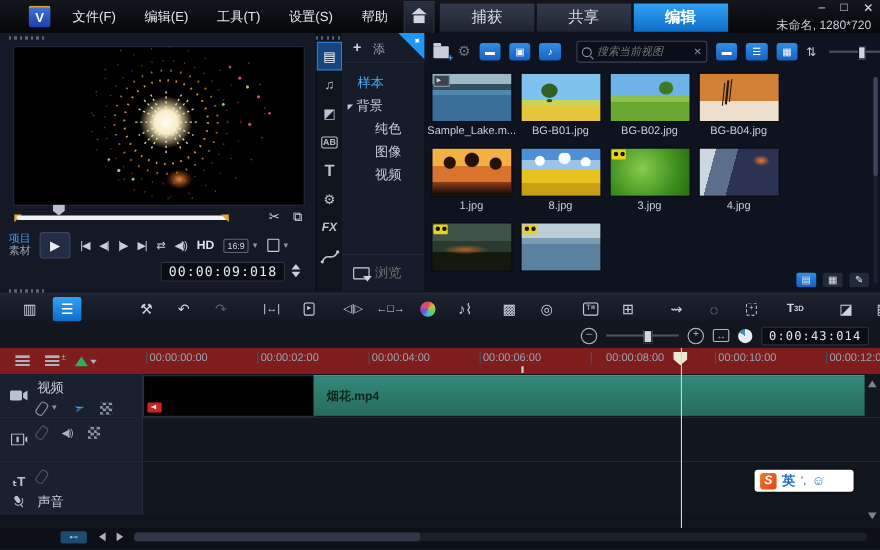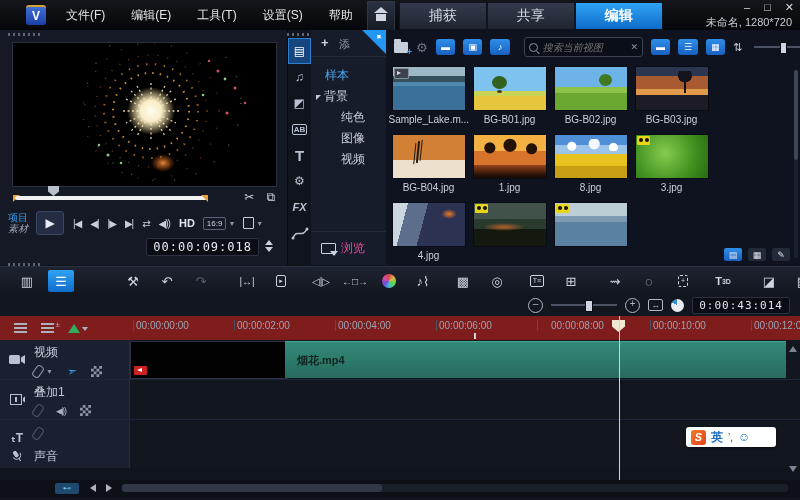--- a/index.html
+++ b/index.html
@@ -42,21 +42,21 @@
   .scrub-row{position:absolute;left:0;top:160px;width:287px;height:16px;}
   .scrub-bar{position:absolute;left:15px;top:6px;width:192px;height:4px;background:#f2f2f2;border-radius:2px;}
   .scrub-endL{position:absolute;left:13px;top:5px;border-top:7px solid #e8a23a;border-right:7px solid transparent;}
   .scrub-endR{position:absolute;left:201px;top:5px;border-top:7px solid #e8a23a;border-left:7px solid transparent;}
   .scrub-handle{position:absolute;left:48px;top:-4px;width:11px;height:10px;background:#b9c0cc;
     clip-path:polygon(0 0,100% 0,100% 55%,50% 100%,0 55%);}
   .scrub-tools{position:absolute;right:12px;top:0;display:flex;gap:12px;color:#cfd6e2;font-size:12px;}
   .transport{position:absolute;left:0;top:178px;width:287px;height:30px;display:flex;align-items:center;}
   .pc-labels{margin-left:8px;font-size:10px;line-height:11px;}
   .pc-labels .proj{color:#3b9df0;}
-  .pc-labels .clip{color:#9aa3b2;font-style:italic;}
+  .pc-labels .clip{color:#9aa3b2;}
   .play-btn{width:26px;height:22px;margin-left:8px;background:#232c42;border:1px solid #3a4precision;
     border:1px solid #3a4564;border-radius:3px;color:#e8ecf4;font-size:12px;
     display:flex;align-items:center;justify-content:center;cursor:pointer;}
   .tp-ic{color:#c8cfdc;font-size:10px;margin-left:9px;letter-spacing:-1px;cursor:pointer;white-space:nowrap;}
   .hd{color:#dfe4ee;font-weight:bold;font-size:11px;margin-left:9px;}
   .aspect-box{margin-left:8px;border:1px solid #5a6478;border-radius:2px;color:#cfd6e2;font-size:8px;
     padding:1px 3px;cursor:pointer;}
   .mini-dd{color:#8a94a6;font-size:7px;margin-left:2px;cursor:pointer;}
   .sel-ic{width:9px;height:10px;border:1px solid #c8cfdc;border-radius:1px;margin-left:8px;cursor:pointer;}
   .tc-row{position:absolute;left:0;top:206px;width:287px;height:22px;}
@@ -81,21 +81,21 @@
   .pin-corner{position:absolute;right:0;top:0;width:0;height:0;
     border-top:24px solid #2196f3;border-left:24px solid transparent;}
   .pin-glyph{position:absolute;right:3px;top:2px;color:#fff;font-size:9px;transform:rotate(40deg);}
   .cat-list{padding-top:8px;font-size:12px;}
   .cat-item{height:21px;line-height:21px;padding-left:14px;color:#c5cbd8;cursor:pointer;white-space:nowrap;}
   .cat-item.sel{color:#4aa6f2;}
   .cat-item.indent{padding-left:30px;}
   .cat-exp{display:inline-block;width:0;height:0;border-top:5px solid #c5cbd8;border-right:5px solid transparent;
     margin-right:3px;margin-left:-9px;}
   .cat-browse{position:absolute;left:0;bottom:8px;width:100%;display:flex;align-items:center;gap:5px;
-    padding-left:10px;color:#ec4899;font-size:12px;cursor:pointer;border-top:1px solid #232a3a;padding-top:8px;}
+    padding-left:10px;color:#737373;font-size:12px;cursor:pointer;border-top:1px solid #232a3a;padding-top:8px;}
   .browse-ic{width:13px;height:9px;border:1px solid #cdd3de;border-radius:1px;position:relative;}
   .browse-ic:after{content:"";position:absolute;right:-3px;bottom:-3px;border-left:4px solid transparent;
     border-right:4px solid transparent;border-top:5px solid #cdd3de;}
 
   
   .lib-toolbar{position:relative;height:34px;display:flex;align-items:center;gap:8px;padding-left:8px;}
   .folder-ic{width:16px;height:11px;background:#c8cfdc;border-radius:1px;position:relative;cursor:pointer;}
   .folder-ic:before{content:"";position:absolute;left:0;top:-3px;width:7px;height:3px;background:#c8cfdc;border-radius:1px 1px 0 0;}
   .folder-ic:after{content:"+";position:absolute;right:-4px;bottom:-4px;color:#4aa6f2;font-size:9px;font-weight:bold;}
   .gear{color:#6b7484;font-size:13px;cursor:pointer;}
@@ -443,24 +443,20 @@
       </div>
       <div class="lib-item">
         <div class="thumb th1"></div>
         <div class="lib-name">BG-B01.jpg</div>
       </div>
       <div class="lib-item">
         <div class="thumb th2"></div>
         <div class="lib-name">BG-B02.jpg</div>
       </div>
       <div class="lib-item">
-        <div class="thumb th3"></div>
-        <div class="lib-name">BG-B03.jpg</div>
-      </div>
-      <div class="lib-item">
         <div class="thumb th4"></div>
         <div class="lib-name">BG-B04.jpg</div>
       </div>
       <div class="lib-item">
         <div class="thumb th6"></div>
         <div class="lib-name">1.jpg</div>
       </div>
       <div class="lib-item">
         <div class="thumb th7"></div>
         <div class="lib-name">8.jpg</div>
@@ -600,21 +596,20 @@
       <div class="tcontent"></div>
       <div class="thead">
         <div class="ticon">
           <svg width="15" height="11" viewBox="0 0 15 11">
               <rect x="0.5" y="0.5" width="11" height="10" fill="none" stroke="#b9c2d2"></rect>
               <rect x="5" y="3" width="2" height="5" fill="#b9c2d2"></rect>
               <polygon points="13,4 15,2.5 15,8.5 13,7" fill="#b9c2d2"></polygon>
             </svg>
         </div>
         <div class="tmain">
-          <div class="tlabel">叠加1</div>
           <div class="trow-icons">
             <span class="clip-ic dim"></span>
             <span class="spk">◀))</span>
             <span class="mosaic"></span>
           </div>
         </div>
       </div>
     </div>
 
     <div class="trow" style="top:80px;height:36px;">

